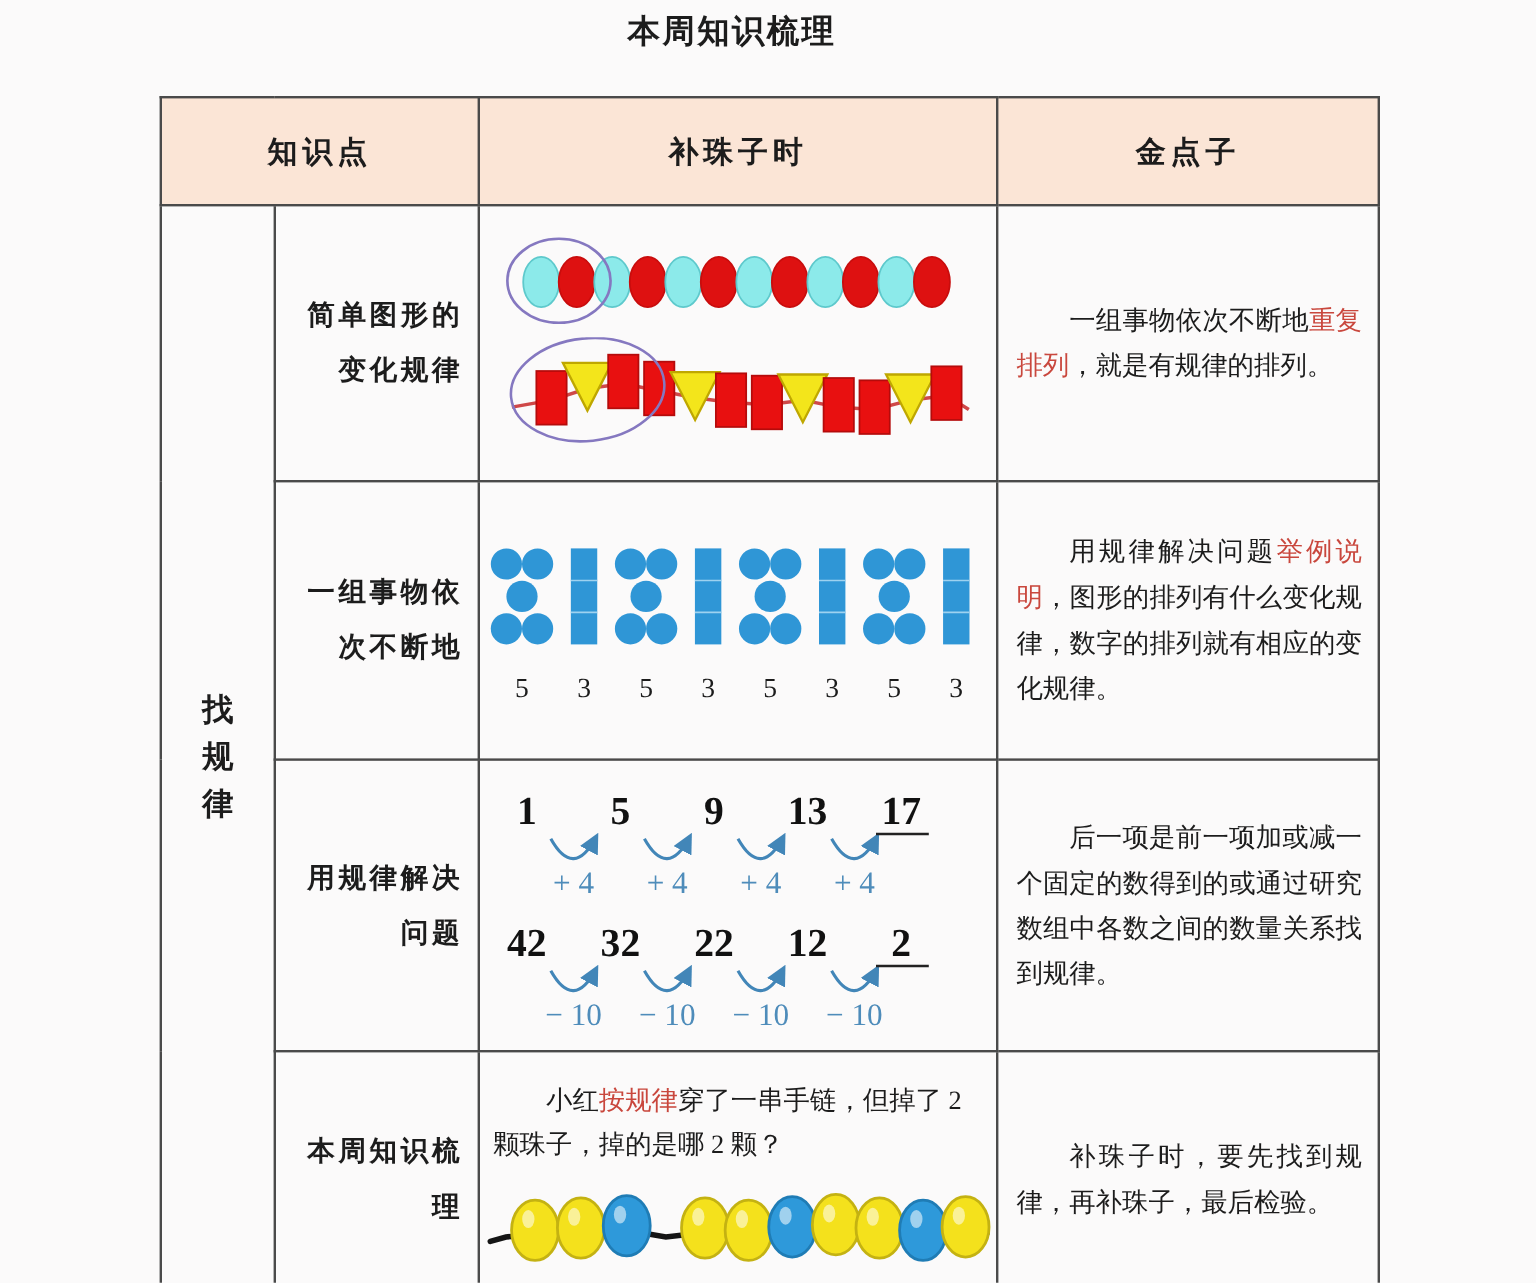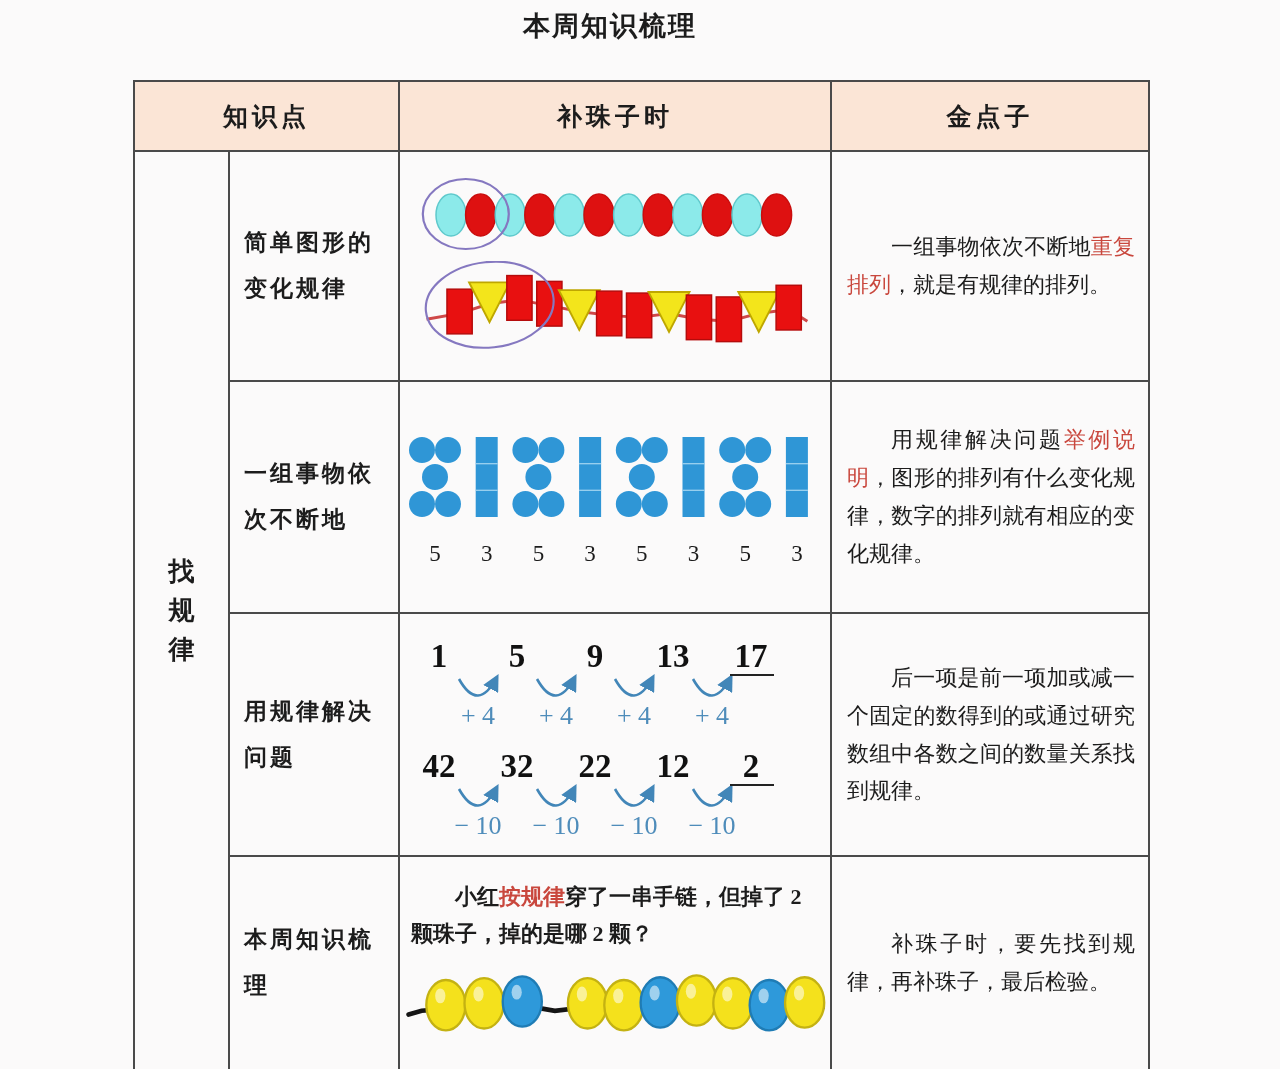--- a/index.html
+++ b/index.html
@@ -15,40 +15,40 @@
   }
   .title{
     position:absolute;top:8px;left:0;width:1220px;
     text-align:center;font-size:27px;font-weight:700;letter-spacing:2px;
   }
   table.grid{
     position:absolute;left:133px;top:80px;width:1015px;
     table-layout:fixed;border-collapse:collapse;
   }
   td,th{border:2px solid var(--border);vertical-align:middle}
-  tr.rh{height:70px}
+  tr.rh{height:90px}
   tr.rh th{background:var(--header-bg);font-size:25px;font-weight:700;letter-spacing:4px;text-align:center}
   tr.r1{height:230px} tr.r2{height:232px} tr.r3{height:243px} tr.r4{height:214px}
   td.cat{text-align:center}
   td.cat > div{display:inline-block;font-size:26px;font-weight:700;line-height:1}
   td.cat > div > div{margin:13px 0}
   td.topic{
     padding:0 12px 0 14px;font-size:23px;font-weight:700;
-    letter-spacing:3px;line-height:2.0;text-align:left;
+    letter-spacing:3px;line-height:2.0;text-align:right;
   }
   td.ex{text-align:center;padding:2px 0}
   td.ex svg{display:block;margin:4px auto}
   td.tip{padding:0 13px 0 15px}
   td.tip > div{
     font-size:22px;line-height:1.72;text-indent:2em;text-align:justify;
   }
   .hl{color:var(--hl-red)}
   .question{
     width:408px;margin:2px auto 2px auto;font-size:22px;line-height:1.7;
-    text-indent:2em;text-align:left;font-weight:bold;
+    text-indent:2em;text-align:left;
   }
   .num-label{font-family:"Liberation Serif","DejaVu Serif",serif;font-size:23px;fill:#1c1c1c}
   .seq-num{font-family:"Liberation Serif","DejaVu Serif",serif;font-size:33px;font-weight:700;fill:#111}
   .seq-op{font-family:"Liberation Serif","DejaVu Serif",serif;font-size:26px;fill:#4e8cba}
 </style>
 </head>
 <body>
 
 <div class="title">本周知识梳理</div>
 

